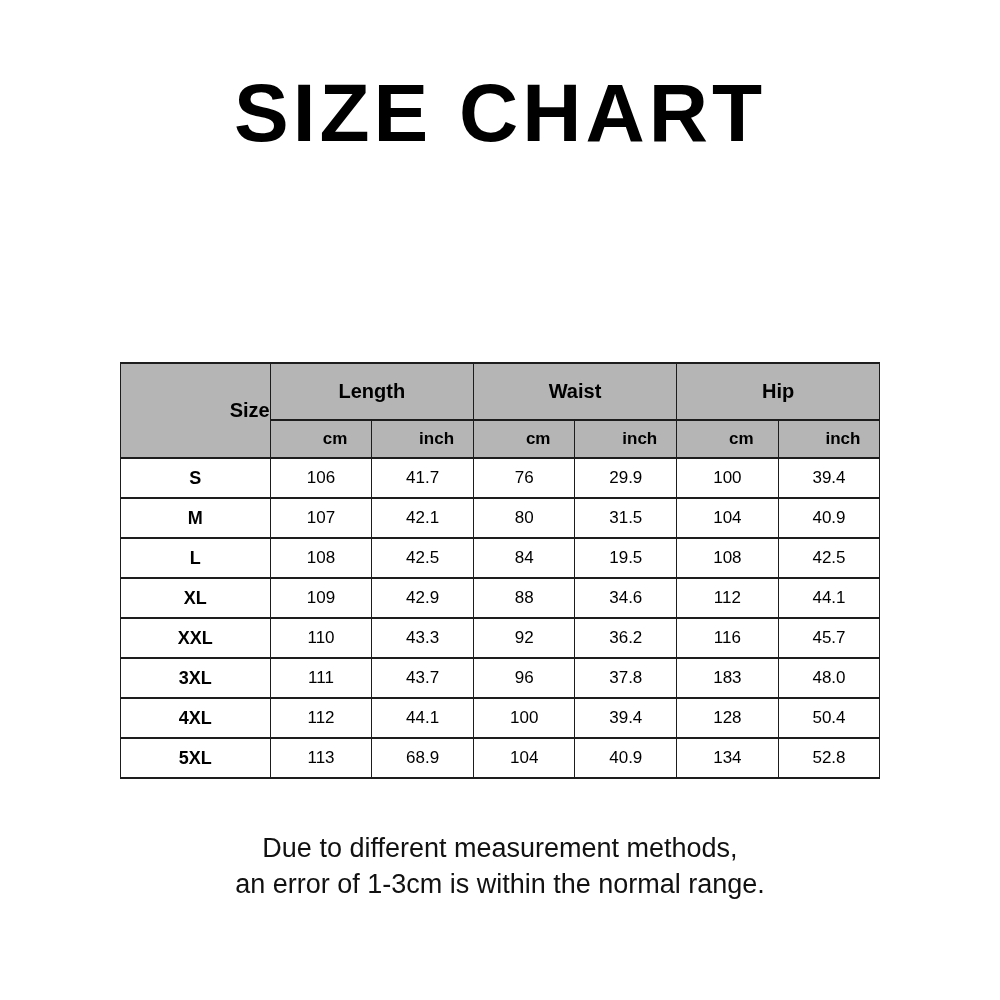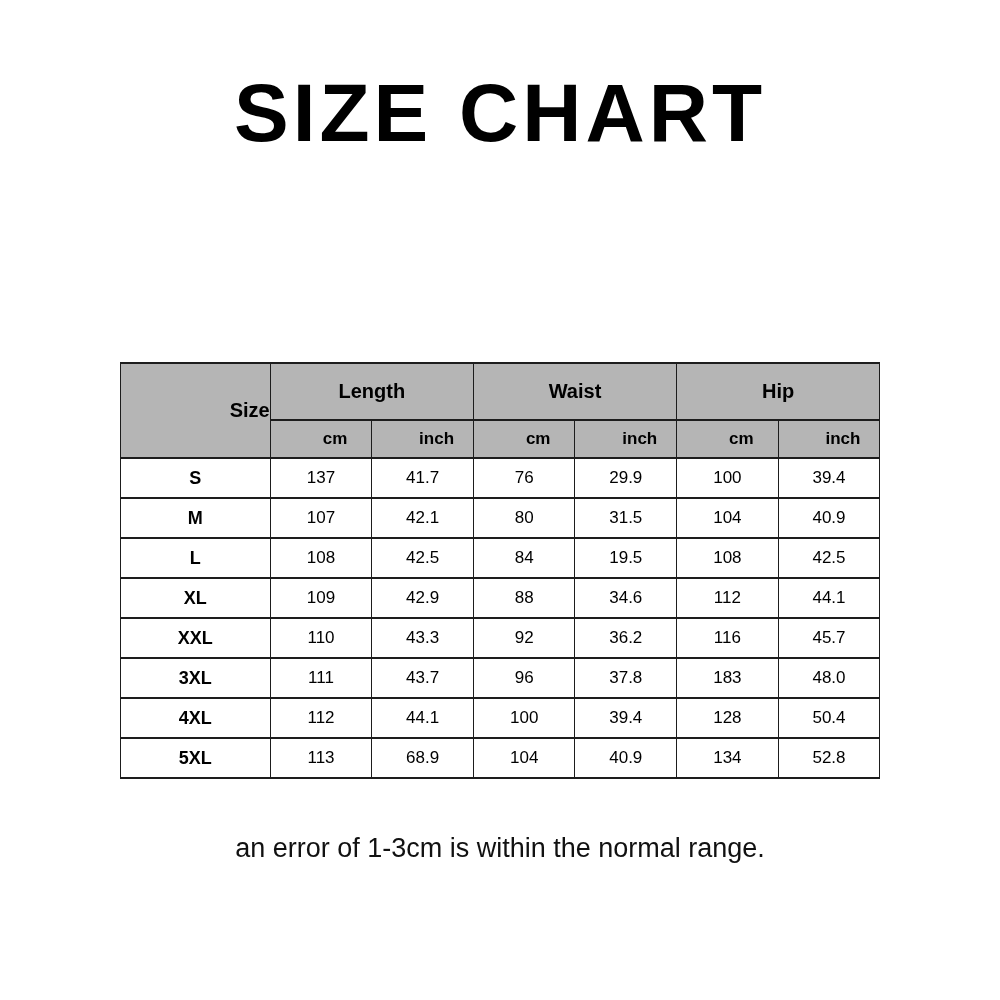--- a/index.html
+++ b/index.html
@@ -98,21 +98,21 @@
       <th>inch</th>
       <th>cm</th>
       <th>inch</th>
       <th>cm</th>
       <th>inch</th>
     </tr>
   </thead>
   <tbody>
       <tr>
         <td class="size-cell">S</td>
-        <td>137</td>
+        <td>106</td>
         <td>41.7</td>
         <td>76</td>
         <td>29.9</td>
         <td>100</td>
         <td>39.4</td>
       </tr>
       <tr>
         <td class="size-cell">M</td>
         <td>107</td>
         <td>42.1</td>
@@ -172,14 +172,15 @@
         <td>68.9</td>
         <td>104</td>
         <td>40.9</td>
         <td>134</td>
         <td>52.8</td>
       </tr>
     </tbody>
 </table>
 
 <div class="footer-note">
+  <div>Due to different measurement methods,</div>
   <div>an error of 1-3cm is within the normal range.</div>
 </div>
 
 </body></html>

